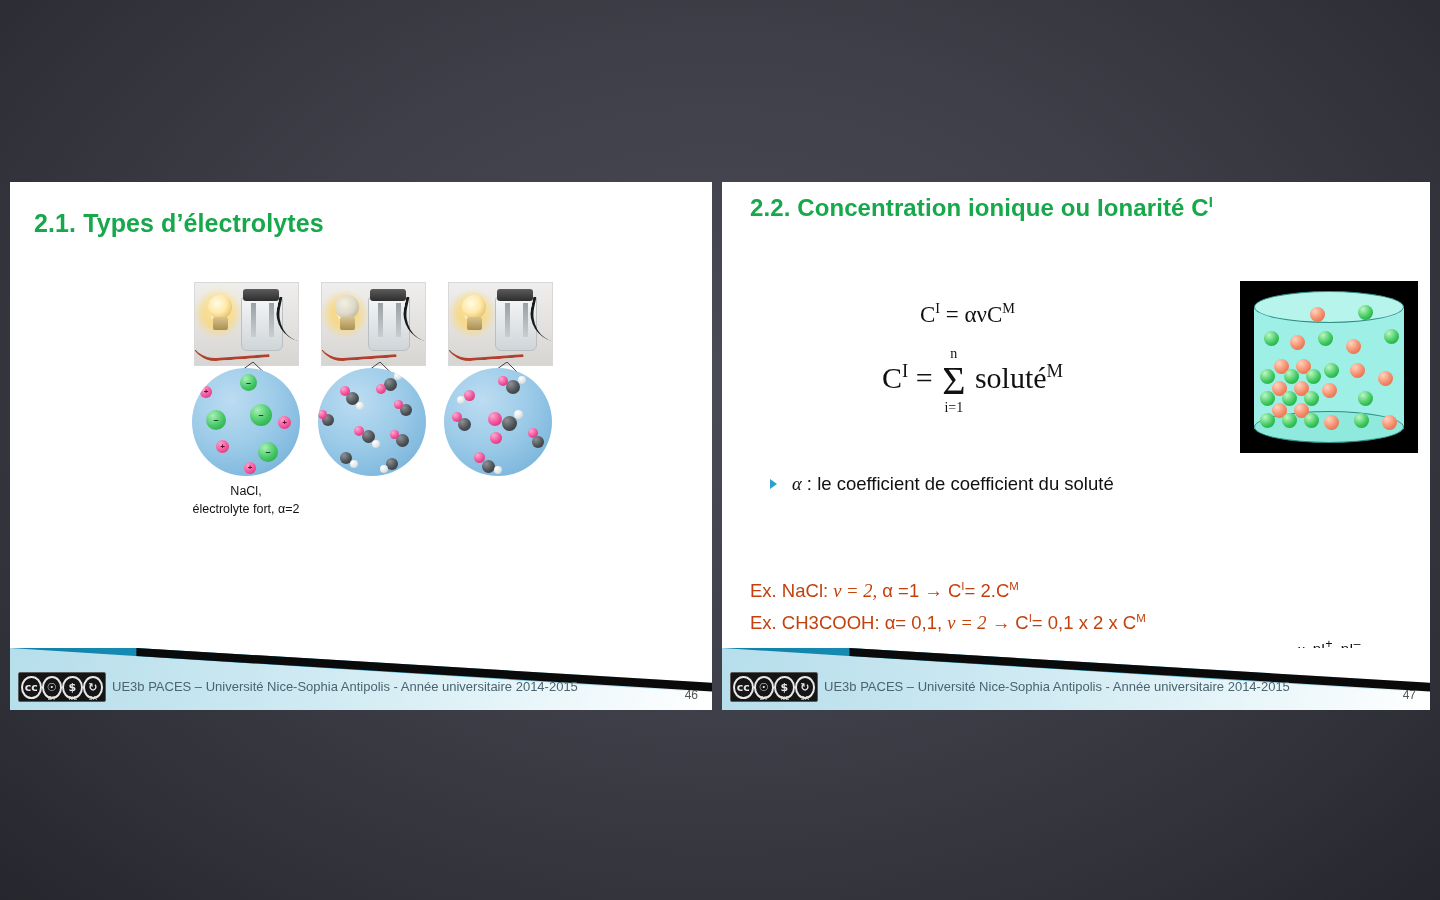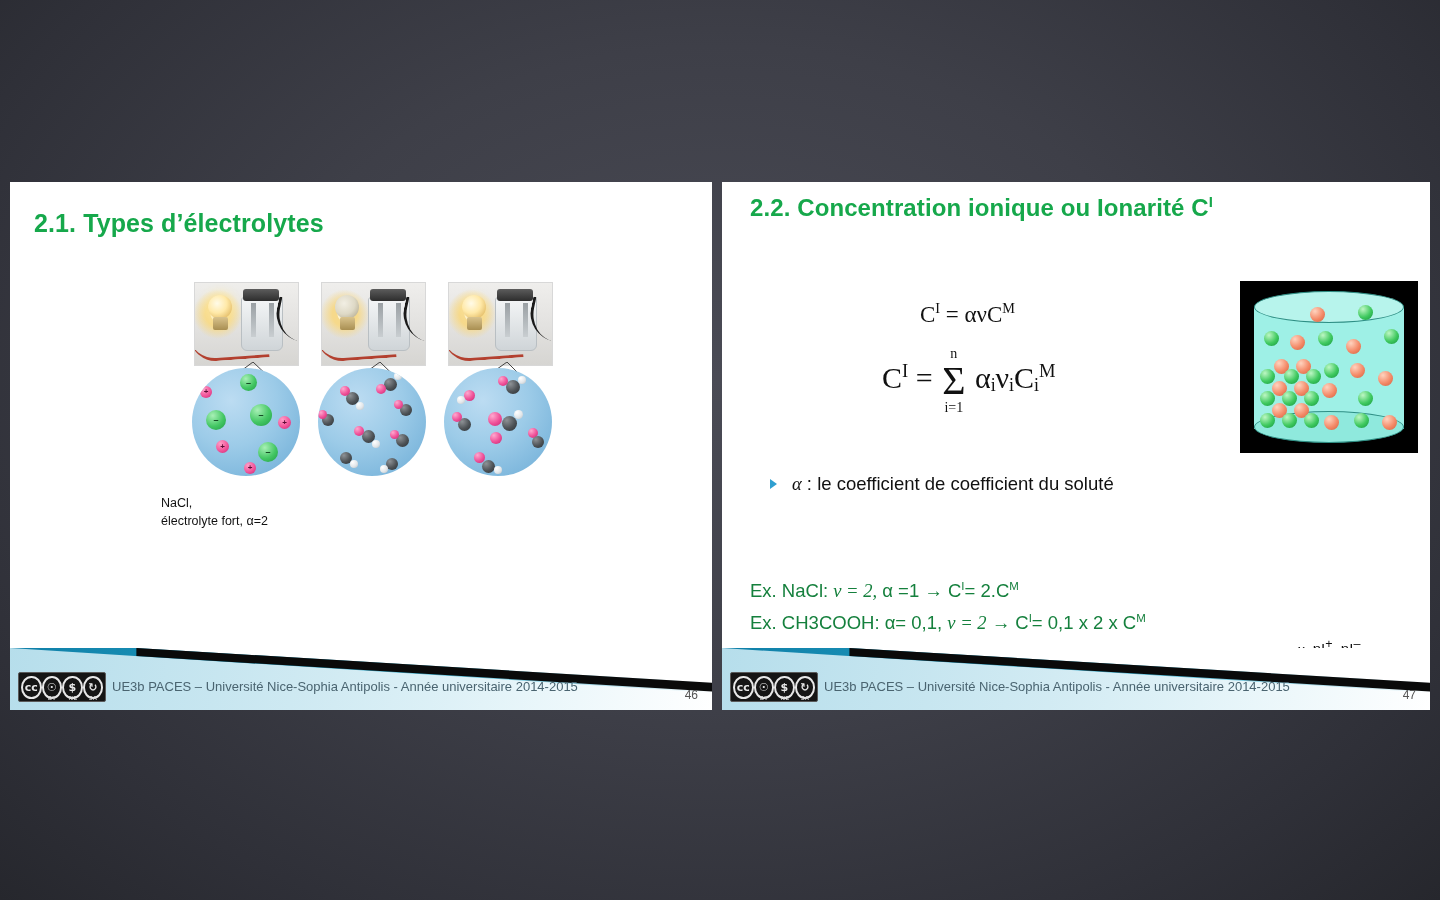--- a/index.html
+++ b/index.html
@@ -76,21 +76,21 @@
   .ion.neg{background:radial-gradient(circle at 34% 28%,#a8f0b6,#44c764 55%,#1f9c44 100%);}
   .ion.pos{background:radial-gradient(circle at 34% 28%,#ff9ec7,#f2559a 55%,#c92674 100%);}
   .ion .sgn{position:absolute;left:0;right:0;top:50%;transform:translateY(-50%);text-align:center;
             font-size:9px;color:#0d3d1b;font-weight:bold;line-height:1;}
   .ion.pos .sgn{color:#5e0b35;font-size:8px;}
   .atom{position:absolute;border-radius:50%;}
   .a-c{background:radial-gradient(circle at 32% 28%,#8e9296,#4d5256 55%,#2b2f33 100%);}
   .a-h{background:radial-gradient(circle at 32% 28%,#ffffff,#e3e7ea 55%,#b7bdc2 100%);}
   .a-o{background:radial-gradient(circle at 32% 28%,#ffa8cf,#ef4f97 55%,#c22a73 100%);}
 
-  .captions{position:relative;margin-top:14px;height:40px;font-size:12.5px;color:#111;}
+  .captions{position:relative;margin-top:2px;height:40px;font-size:12.5px;color:#111;text-align:center;}
   .cap-col{position:absolute;top:0;width:170px;line-height:1.45;}
   #cap1{left:-24px;} #cap2{left:105px;} #cap3{left:220px;}
   .cap-col sub{font-size:.78em;}
 
   
   .formula{
     position:absolute;font-family:"Liberation Serif",serif;color:#111;white-space:nowrap;
   }
   #formula1{left:198px;top:118px;font-size:23px;}
   #formula2{left:160px;top:178px;font-size:30px;}
@@ -118,21 +118,21 @@
   }
   .beaker-cap i{font-family:"Liberation Serif",serif;}
 
   .bullets{position:absolute;left:30px;top:290px;width:560px;}
   .bullet{position:relative;padding-left:40px;font-size:18.5px;color:#111;margin-bottom:30px;line-height:1.25;}
   .bullet .tri{
     position:absolute;left:18px;top:7px;width:0;height:0;
     border-left:7px solid #2f9fd0;border-top:5px solid transparent;border-bottom:5px solid transparent;
   }
   .bullet .greek{font-family:"Liberation Serif",serif;font-style:italic;}
-  .ex{position:absolute;left:28px;font-size:18.5px;color:#15803d;white-space:nowrap;}
+  .ex{position:absolute;left:28px;font-size:18.5px;color:#c2410c;white-space:nowrap;}
   #ex1{top:398px;} #ex2{top:430px;}
   .ex sup{font-size:.62em;vertical-align:super;}
   .ex i{font-family:"Liberation Serif",serif;}
 
   
   .footer{position:absolute;left:0;bottom:0;width:100%;height:62px;overflow:hidden;}
   .band-teal{
     position:absolute;left:0;bottom:0;width:100%;height:62px;
     background:linear-gradient(100deg,#0f7fa8 0%,#1b93b8 30%,#49b7d4 62%,#bfe4ef 88%,#ffffff 100%);
   }
@@ -333,21 +333,21 @@
     </div>
 
     <div class="formula" id="formula2">
       <span>C</span><sup>I</sup>
       <span>=</span>
       <span class="sigma">
         <span class="lim-top">n</span>
         <span class="big">Σ</span>
         <span class="lim-bot">i=1</span>
       </span>
-      <span>αᵢνᵢCᵢ</span><sup>M</sup>
+      <span>soluté</span><sup>M</sup>
     </div>
 
     <div class="beaker-img">
       <div class="cyl">
         <div class="cyl-body"></div>
         <div class="cyl-bot"></div>
         <div class="cyl-top"></div>
         <span class="bead o" style="left:56px;top:16px;"></span>
         <span class="bead g" style="left:104px;top:14px;"></span>
         <span class="bead g" style="left:10px;top:40px;"></span>

